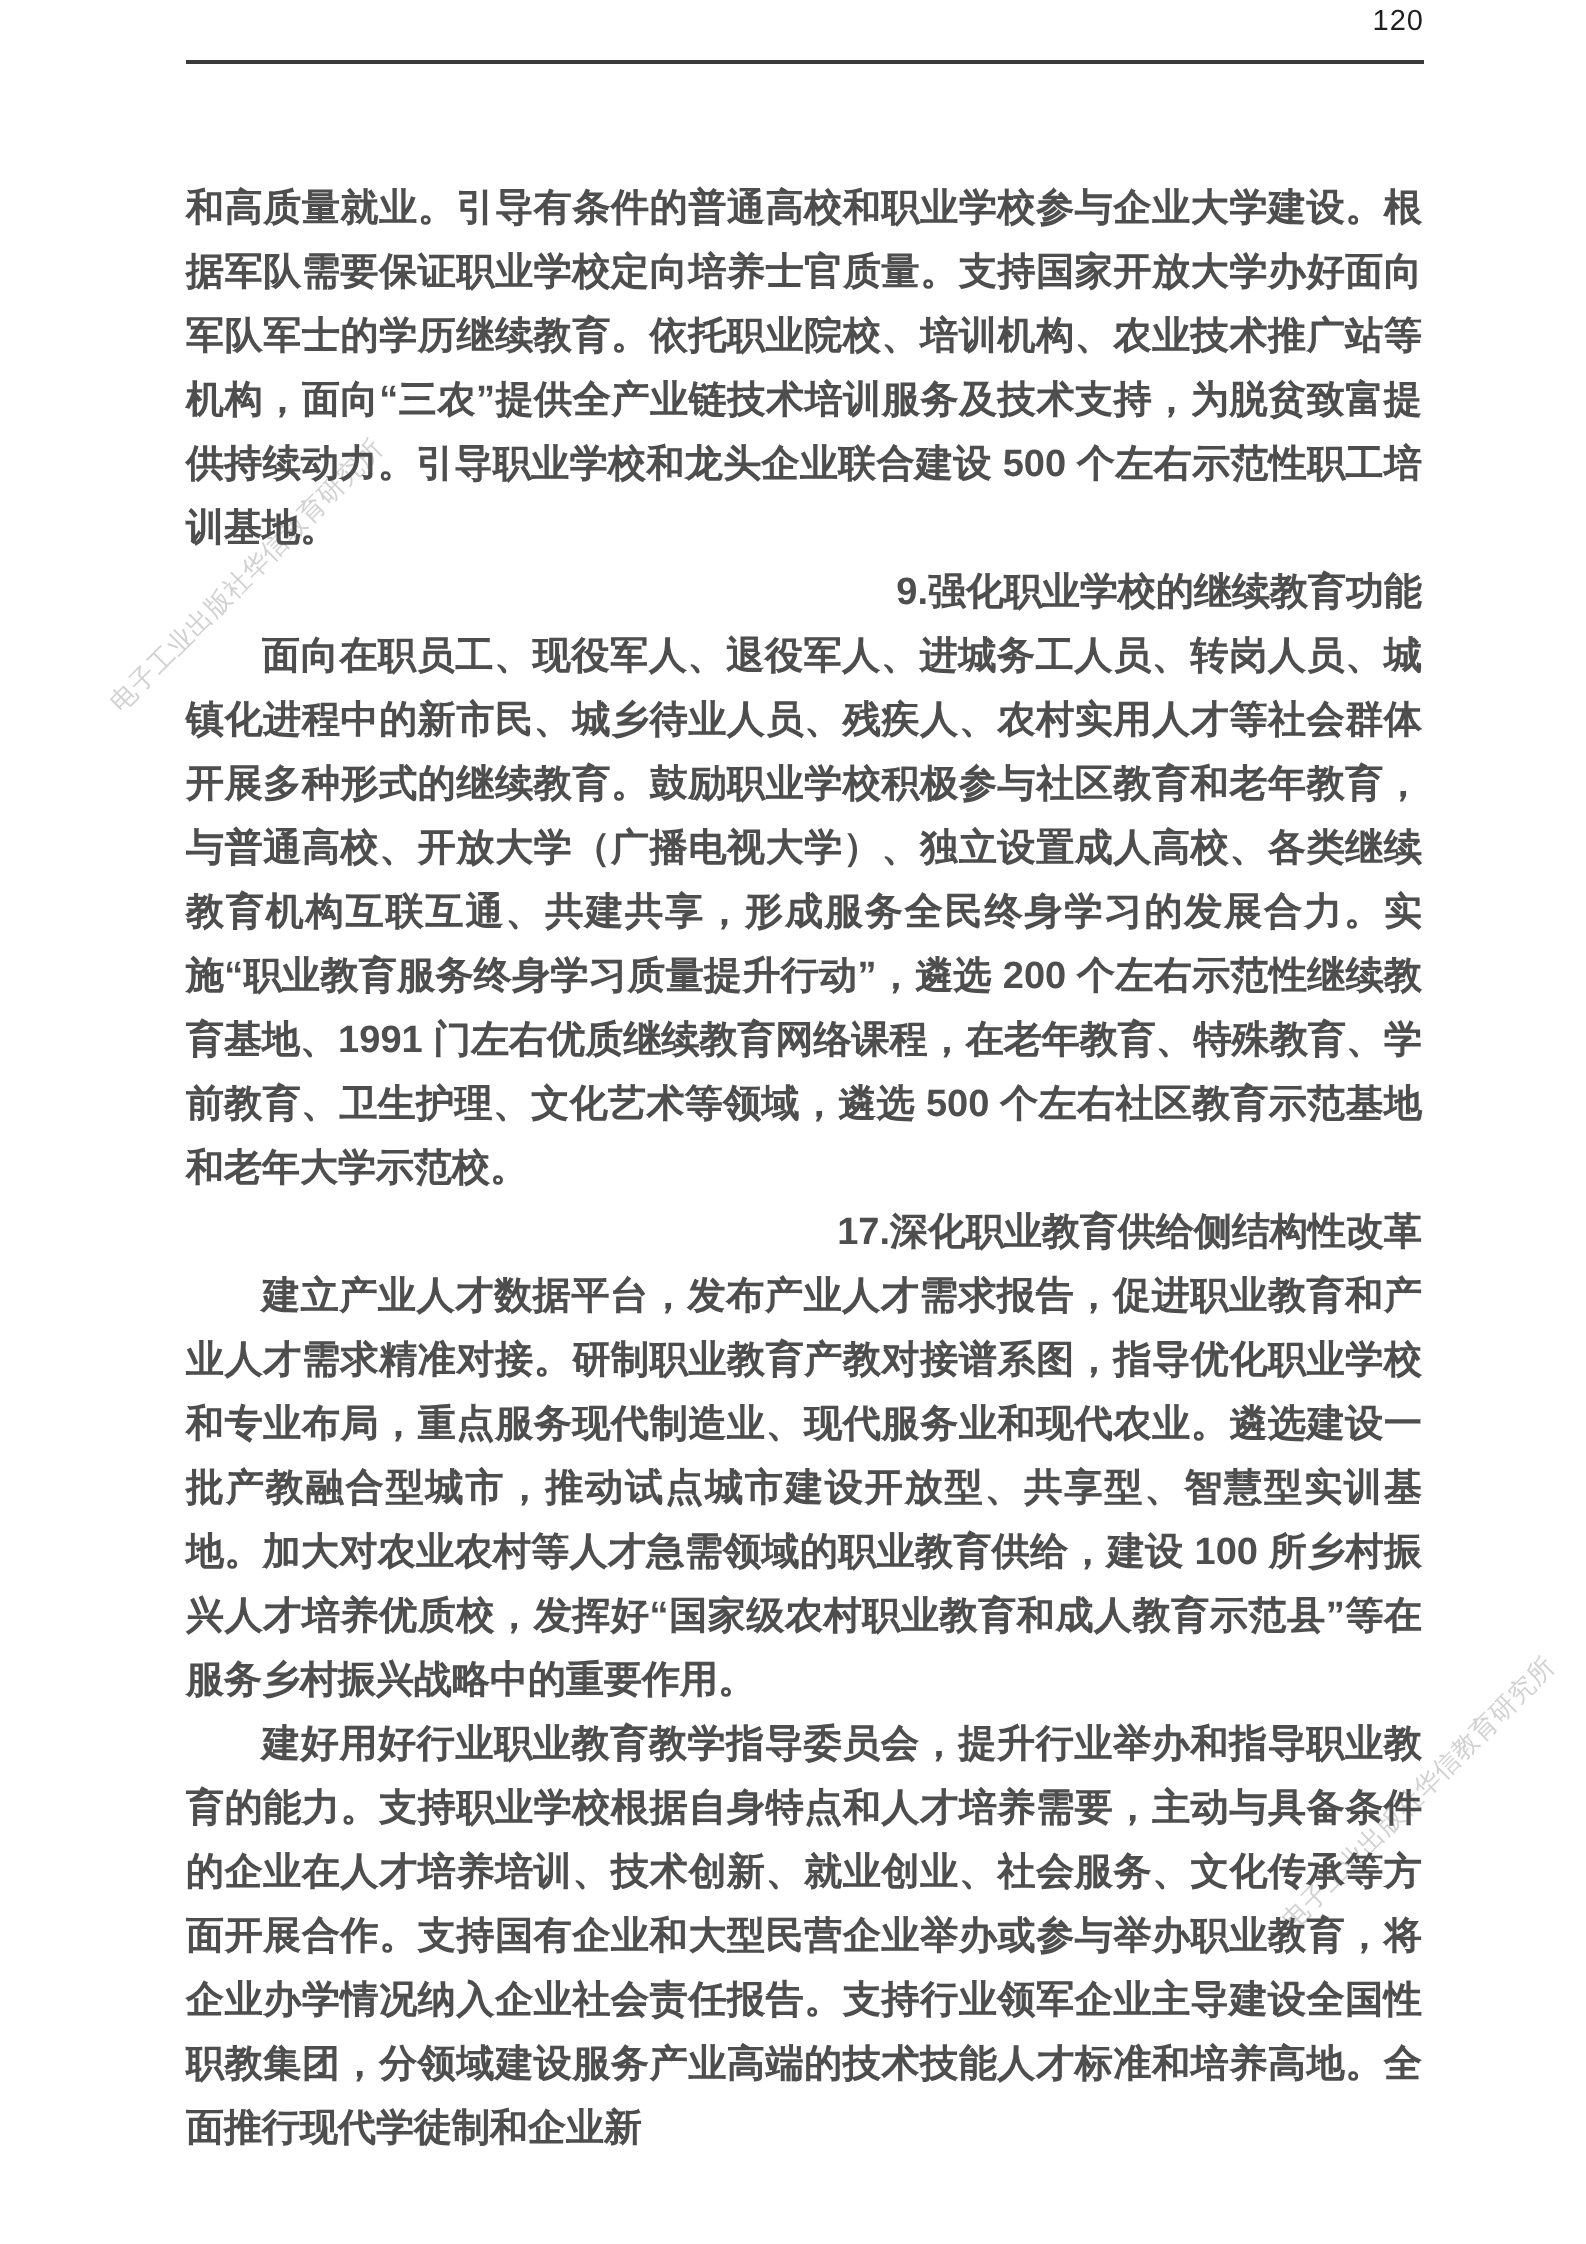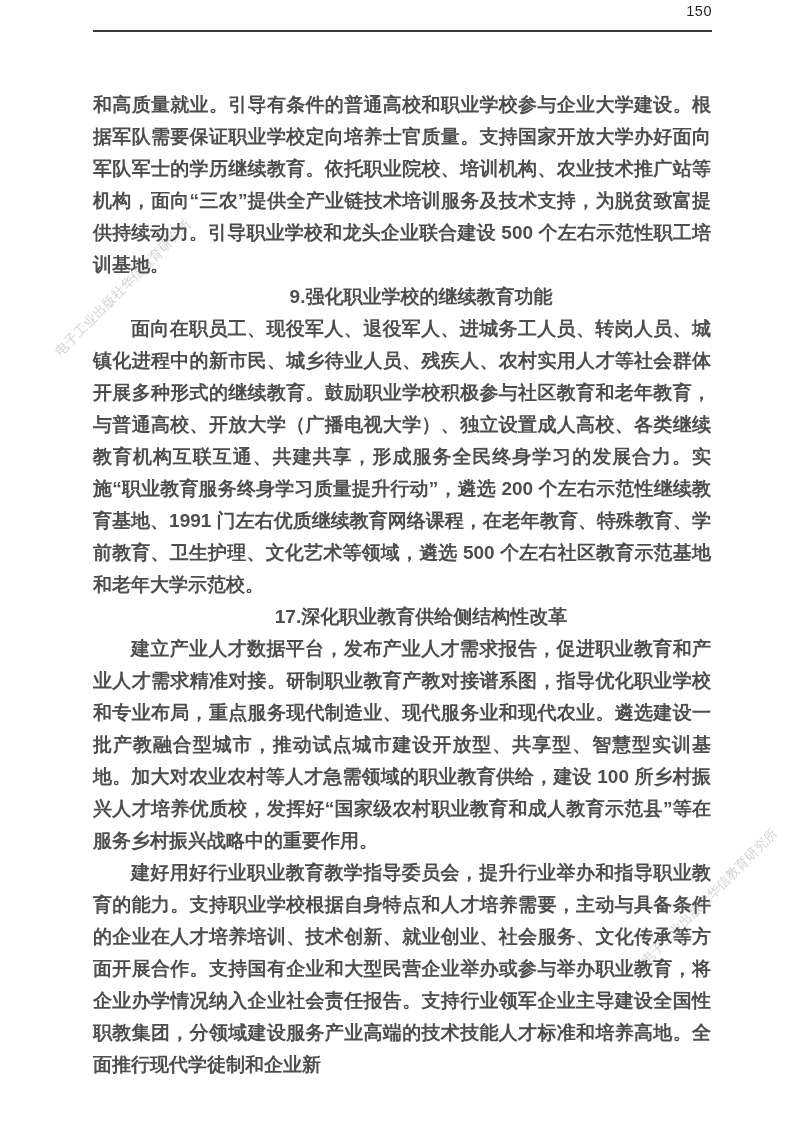--- a/index.html
+++ b/index.html
@@ -50,21 +50,21 @@
     word-break: break-all;
   }
   .content .block {
     margin: 0;
     font-weight: bold;
   }
   .content .indent {
     text-indent: 2em;
   }
   .content .heading {
-    text-align: center;
+    text-align: right;
   }
 
   
   .watermark {
     position: absolute;
     width: 186px;
     font-size: 13px;
     line-height: 13px;
     letter-spacing: 0.3px;
     color: #c9c9c9;
@@ -79,21 +79,21 @@
     top: 281px;
   }
   .watermark.wm-2 {
     left: 616px;
     top: 890px;
   }
 </style>
 </head>
 <body>
 
-<div class="page-number">150</div>
+<div class="page-number">120</div>
 <div class="header-rule"></div>
 
 <div class="watermark wm-1">电子工业出版社华信教育研究所</div>
 <div class="watermark wm-2">电子工业出版社华信教育研究所</div>
 
 <div class="content">
   <p class="block paragraph">和高质量就业。引导有条件的普通高校和职业学校参与企业大学建设。根据军队需要保证职业学校定向培养士官质量。支持国家开放大学办好面向军队军士的学历继续教育。依托职业院校、培训机构、农业技术推广站等机构，面向“三农”提供全产业链技术培训服务及技术支持，为脱贫致富提供持续动力。引导职业学校和龙头企业联合建设 500 个左右示范性职工培训基地。</p>
   <p class="block heading indent">9.强化职业学校的继续教育功能</p>
   <p class="block paragraph indent">面向在职员工、现役军人、退役军人、进城务工人员、转岗人员、城镇化进程中的新市民、城乡待业人员、残疾人、农村实用人才等社会群体开展多种形式的继续教育。鼓励职业学校积极参与社区教育和老年教育，与普通高校、开放大学（广播电视大学）、独立设置成人高校、各类继续教育机构互联互通、共建共享，形成服务全民终身学习的发展合力。实施“职业教育服务终身学习质量提升行动”，遴选 200 个左右示范性继续教育基地、1991 门左右优质继续教育网络课程，在老年教育、特殊教育、学前教育、卫生护理、文化艺术等领域，遴选 500 个左右社区教育示范基地和老年大学示范校。</p>
   <p class="block heading indent">17.深化职业教育供给侧结构性改革</p>

